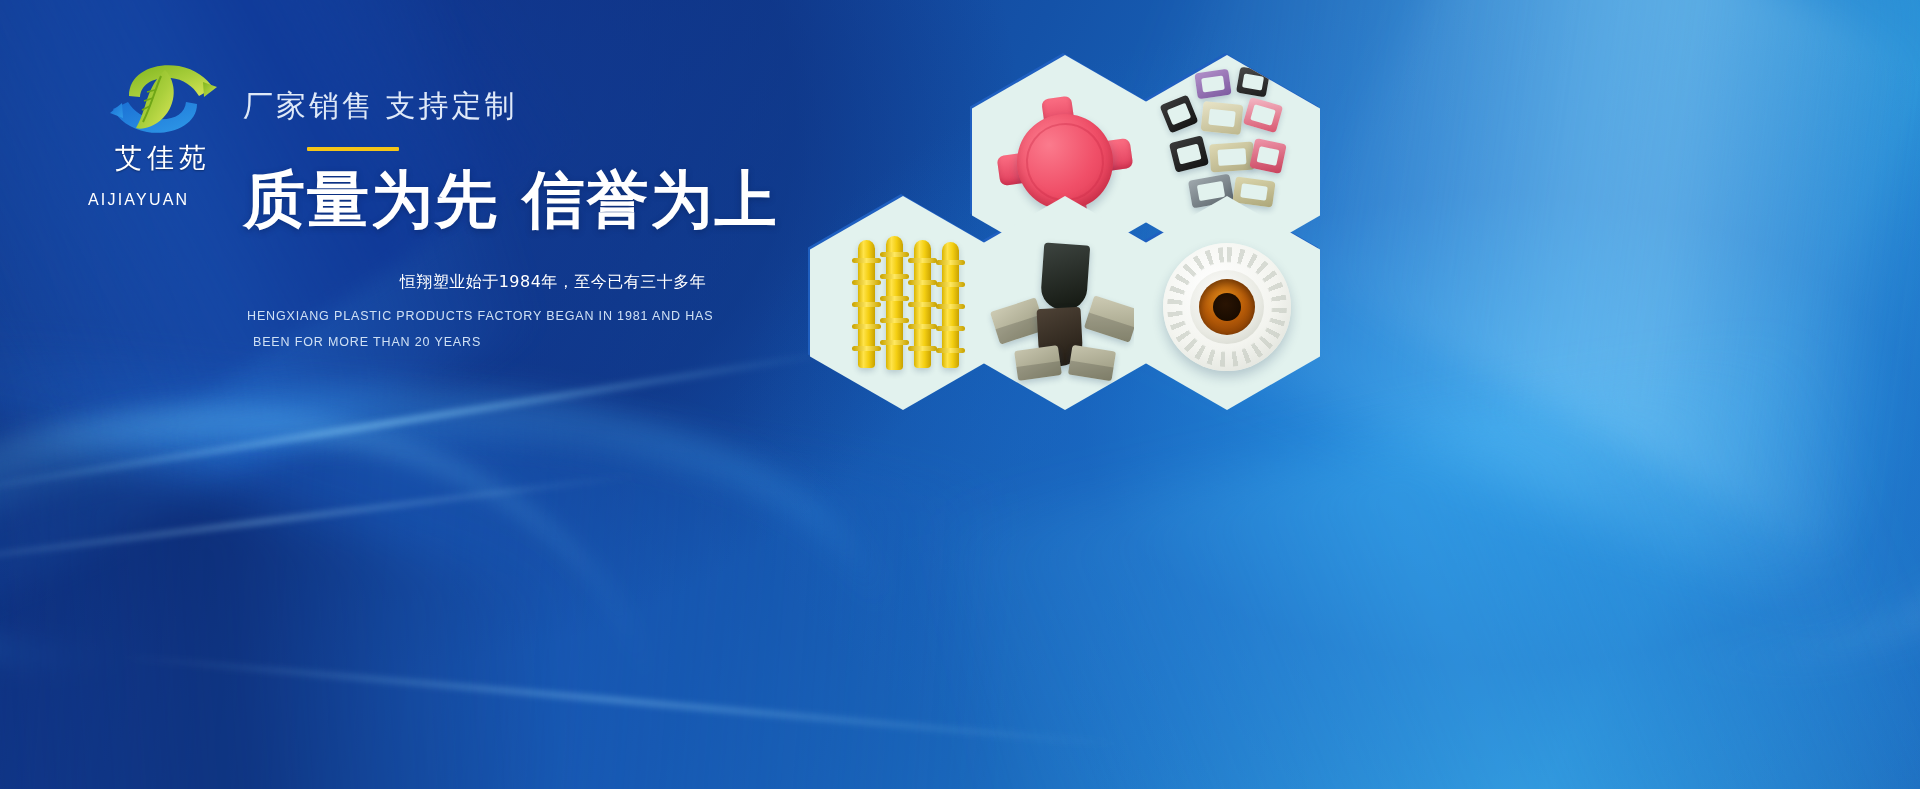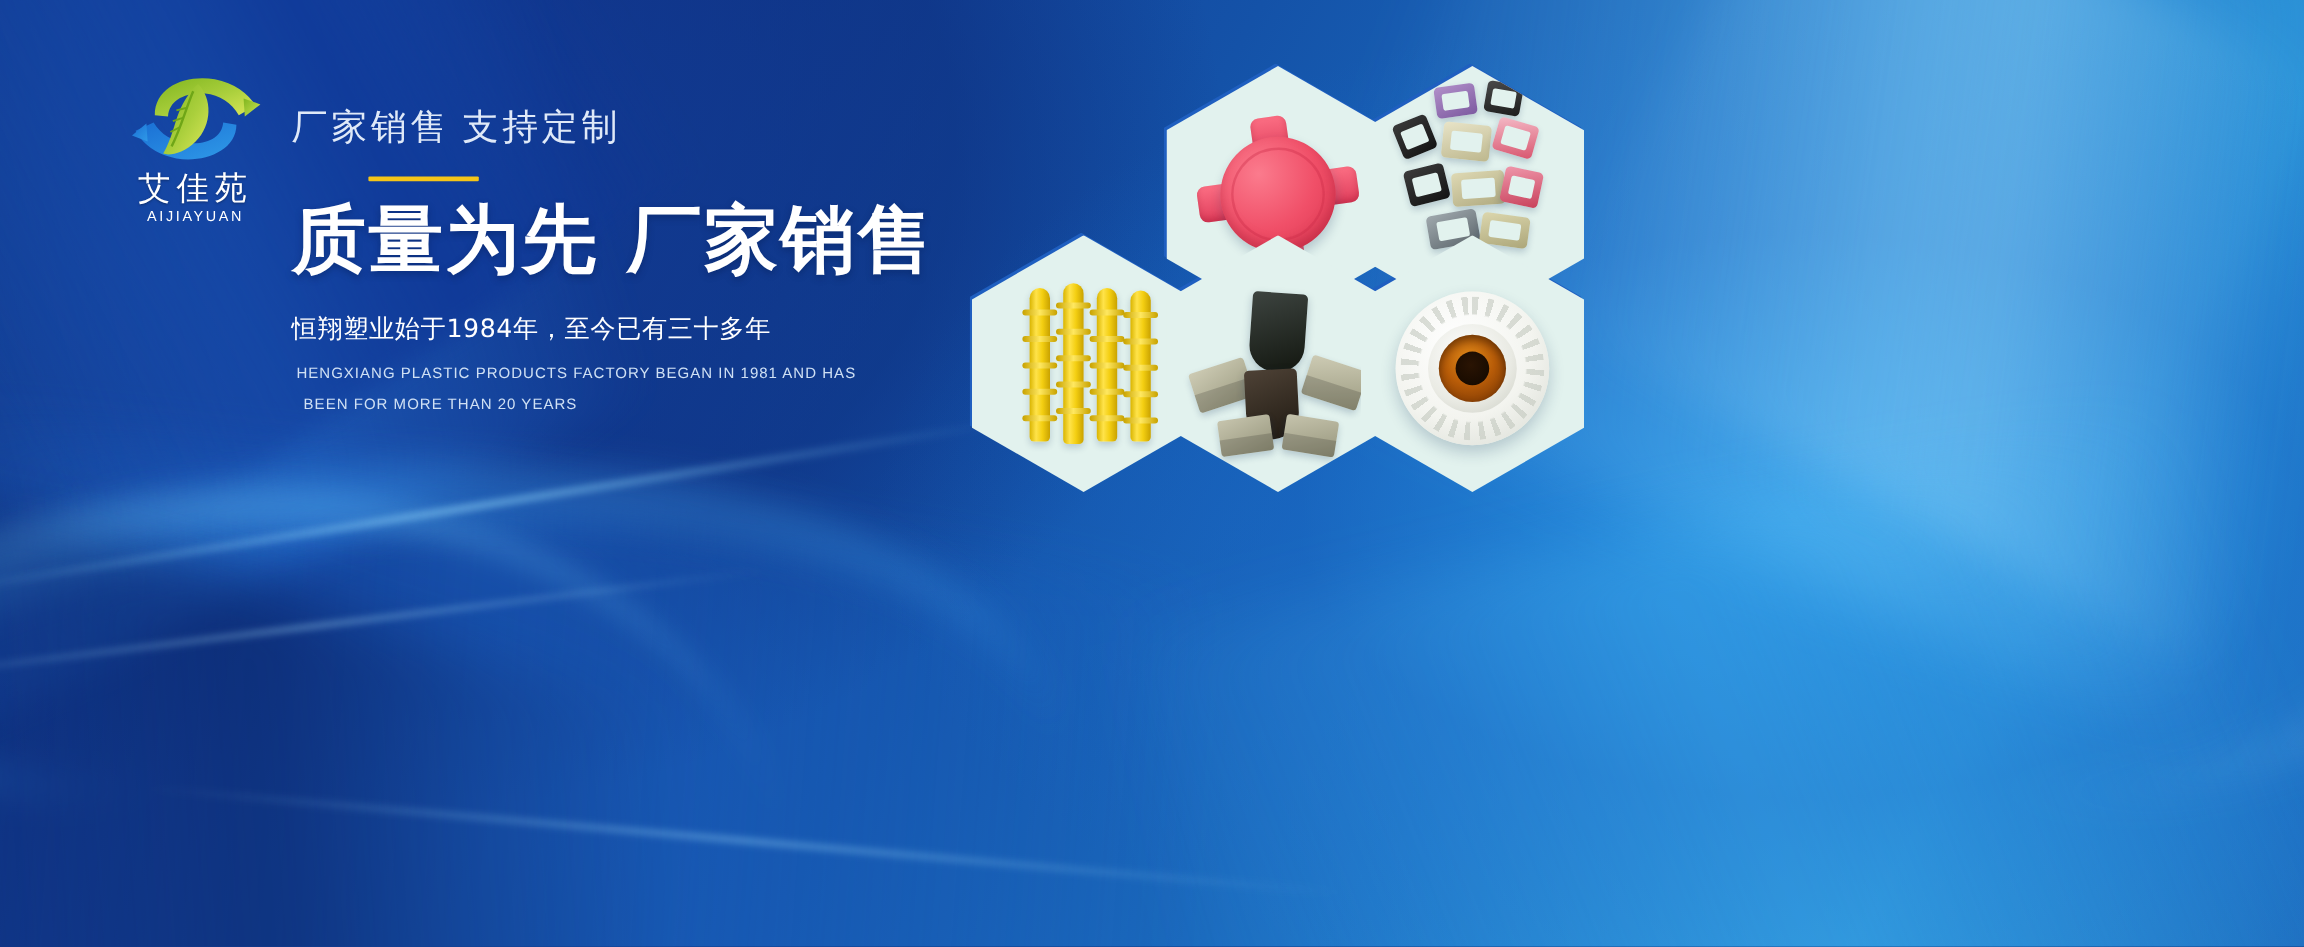--- a/index.html
+++ b/index.html
@@ -103,43 +103,43 @@
   
   .logo{ position:absolute; left:88px; top:56px; width:150px; height:128px; }
   .logo-mark{ position:relative; width:120px; height:86px; margin:0 auto; }
   .logo-text-cn{
     margin-top:2px; text-align:center; color:#ffffff;
     font-size:27px; letter-spacing:5px; font-weight:400; line-height:1.05;
     font-family:"DejaVu Sans","Liberation Sans",sans-serif;
     text-shadow:0 1px 2px rgba(0,0,0,.35);
   }
   .logo-text-en{
-    text-align:center; color:#ffffff; font-size:12px;
-    letter-spacing:2.2px; font-weight:400; margin-top:1px;
+    color:#ffffff; font-size:16px;
+    letter-spacing:2.2px; font-weight:400; margin-top:19px;
   }
 
   
   .copy{ position:absolute; left:243px; top:86px; width:620px; }
   .eyebrow{
     color:#dfe9f8; font-size:30px; letter-spacing:3px; font-weight:400;
     font-family:Liberation Serif, serif;
     white-space:nowrap;
   }
   .rule{
     width:92px; height:4px; background:#f5c518; margin:20px 0 0 64px; border-radius:1px;
   }
   .headline{
     margin-top:14px; color:#ffffff; font-size:62px; font-weight:700;
     letter-spacing:2px; line-height:1.12; white-space:nowrap;
     font-family:"DejaVu Sans","Liberation Sans",sans-serif;
     text-shadow:0 2px 6px rgba(4,22,70,.35);
   }
   .subline{
-    margin-top:26px; color:#ffffff; font-size:21px; letter-spacing:.5px; font-weight:400;
-    font-family:"DejaVu Sans","Liberation Sans",sans-serif; white-space:nowrap;
+    margin-top:38px; color:#ffffff; font-size:16px; letter-spacing:.5px; font-weight:400;
+    font-family:"DejaVu Sans","Liberation Sans",sans-serif; white-space:nowrap;text-align:center;
   }
   .en-lines{ margin-top:11px; padding-left:4px; }
   .en-line{
     color:#cfe0f4; font-size:12.5px; letter-spacing:.85px; line-height:2.05;
     font-weight:400; white-space:nowrap;
   }
   .en-line.second{ padding-left:6px; }
 
   
   .hex-wrap{ position:absolute; left:800px; top:40px; width:560px; height:345px; }
@@ -281,21 +281,21 @@
         <path d="M52 34 L44 36 M50 42 L41 45 M47 50 L39 54" stroke="#6fa617" stroke-width="1.6" fill="none"></path>
       </svg>
     </div>
     <div class="logo-text-cn">艾佳苑</div>
     <div class="logo-text-en">AIJIAYUAN</div>
   </div>
 
   <div class="copy">
     <div class="eyebrow">厂家销售  支持定制</div>
     <div class="rule"></div>
-    <div class="headline">质量为先 厂家销售</div>
+    <div class="headline">质量为先 信誉为上</div>
     <div class="subline">恒翔塑业始于1984年，至今已有三十多年</div>
     <div class="en-lines">
       <div class="en-line">HENGXIANG PLASTIC PRODUCTS FACTORY BEGAN IN 1981 AND HAS</div>
       <div class="en-line second">BEEN FOR MORE THAN 20 YEARS</div>
     </div>
   </div>
 
   <div class="hex-wrap">
 
     <div class="hex-cell h1">

